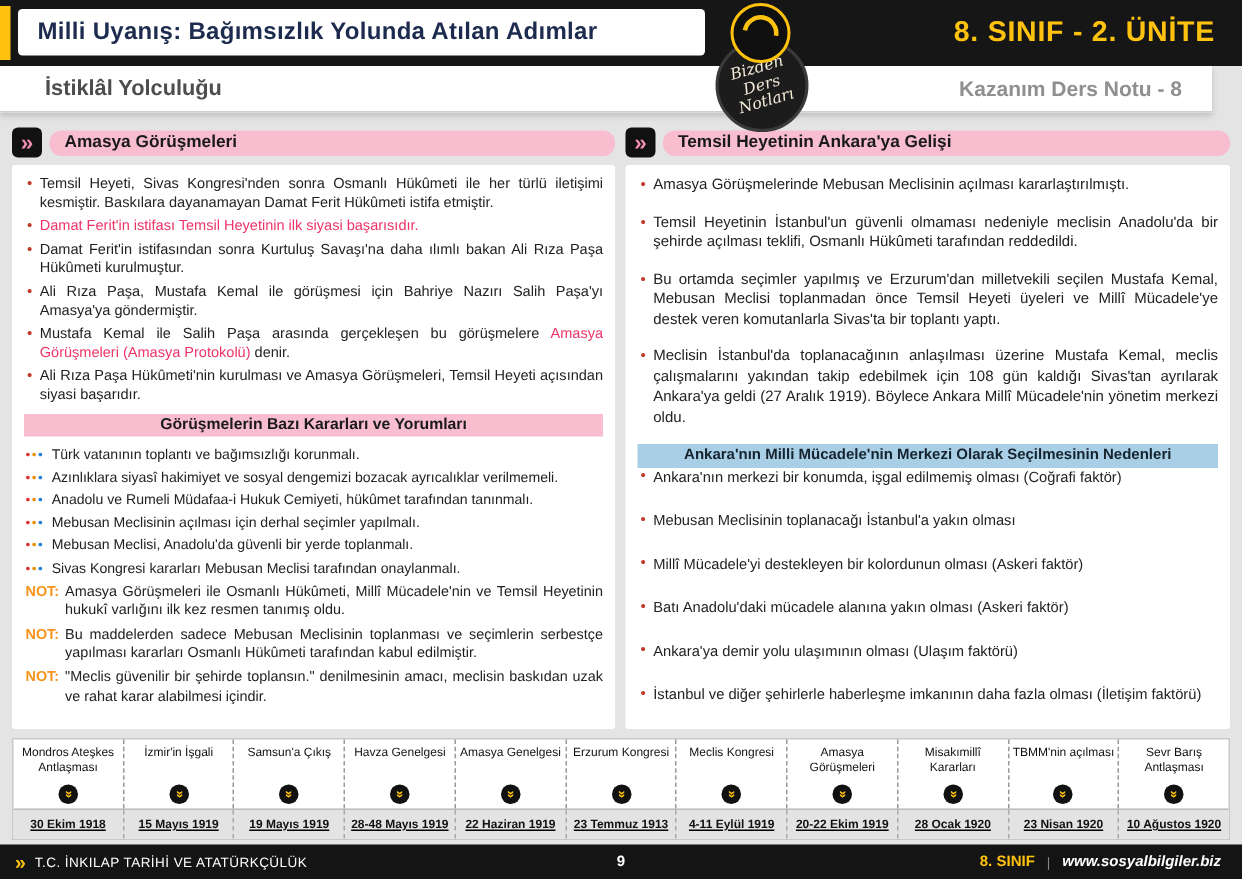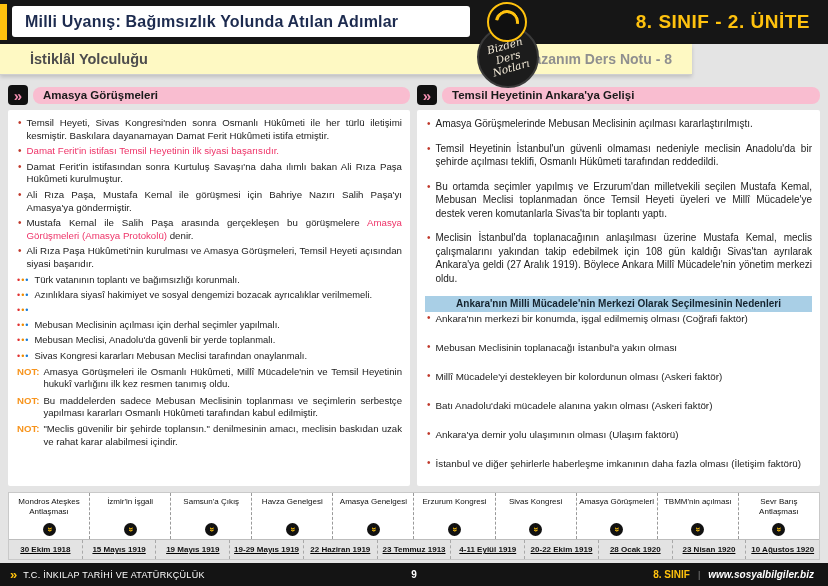--- a/index.html
+++ b/index.html
@@ -22,21 +22,21 @@
   .badge-logo .arc{width:18px;height:18px;border:3px solid transparent;border-top-color:#ffc20e;
                    border-right-color:#ffc20e;border-radius:50%;transform:rotate(-35deg);display:block;}
   .badge-circle{position:absolute;left:477px;top:26px;width:62px;height:62px;border-radius:50%;
                 background:#1c1c1c;border:2px solid #3a3a3a;box-sizing:border-box;z-index:5;
                 display:flex;align-items:center;justify-content:center;}
   .badge-circle .script{color:#f3ead8;font-style:italic;font-size:10.5px;line-height:11.5px;
                         text-align:center;transform:rotate(-16deg);font-family:"DejaVu Serif",serif;
                         width:50px;}
 
   
-  .subheader{position:absolute;top:44px;left:0;width:692px;height:31px;background:#fef9c3;
+  .subheader{position:absolute;top:44px;left:0;width:808px;height:31px;background:#ffffff;
              border-bottom:1px solid #cfcfcf;box-shadow:0 2px 4px rgba(0,0,0,.16);
              display:flex;justify-content:space-between;align-items:center;
              padding:0 20px 0 30px;box-sizing:border-box;z-index:2;}
   .sh-left{color:#4d4d4d;font-weight:bold;font-size:14.5px;}
   .sh-right{color:#8f8f8f;font-weight:bold;font-size:14px;}
 
   
   .col{position:absolute;top:84px;}
   .col-left{left:8px;width:402px;}
   .col-right{left:417px;width:403px;}
@@ -150,31 +150,33 @@
         </div>
       <div class="b-row">
           <span class="b-dot">•</span>
           <span class="b-text"><span>Mustafa Kemal ile Salih Paşa arasında gerçekleşen bu görüşmelere </span><span class="red">Amasya Görüşmeleri (Amasya Protokolü)</span><span> denir.</span></span>
         </div>
       <div class="b-row">
           <span class="b-dot">•</span>
           <span class="b-text">Ali Rıza Paşa Hükûmeti'nin kurulması ve Amasya Görüşmeleri, Temsil Heyeti açısından siyasi başarıdır.</span>
         </div>
 
+      <div class="sub-band">Görüşmelerin Bazı Kararları ve Yorumları</div>
 
       <div class="d-row">
           <span class="tri"><i class="t1">•</i><i class="t2">•</i><i class="t3">•</i></span>
           <span class="d-text">Türk vatanının toplantı ve bağımsızlığı korunmalı.</span>
         </div>
       <div class="d-row">
           <span class="tri"><i class="t1">•</i><i class="t2">•</i><i class="t3">•</i></span>
           <span class="d-text">Azınlıklara siyasî hakimiyet ve sosyal dengemizi bozacak ayrıcalıklar verilmemeli.</span>
         </div>
       <div class="d-row">
           <span class="tri"><i class="t1">•</i><i class="t2">•</i><i class="t3">•</i></span>
+          <span class="d-text">Anadolu ve Rumeli Müdafaa-i Hukuk Cemiyeti, hükûmet tarafından tanınmalı.</span>
         </div>
       <div class="d-row">
           <span class="tri"><i class="t1">•</i><i class="t2">•</i><i class="t3">•</i></span>
           <span class="d-text">Mebusan Meclisinin açılması için derhal seçimler yapılmalı.</span>
         </div>
       <div class="d-row">
           <span class="tri"><i class="t1">•</i><i class="t2">•</i><i class="t3">•</i></span>
           <span class="d-text">Mebusan Meclisi, Anadolu'da güvenli bir yerde toplanmalı.</span>
         </div>
       <div class="d-row">
@@ -281,27 +283,33 @@
             <span>»</span>
           </div>
         </div>
       <div class="tl-col">
           <div class="tl-name">Erzurum Kongresi</div>
           <div class="tl-icon">
             <span>»</span>
           </div>
         </div>
       <div class="tl-col">
-          <div class="tl-name">Sivas Kongresi</div>
+          <div class="tl-name">Meclis Kongresi</div>
           <div class="tl-icon">
             <span>»</span>
           </div>
         </div>
       <div class="tl-col">
           <div class="tl-name">Amasya Görüşmeleri</div>
+          <div class="tl-icon">
+            <span>»</span>
+          </div>
+        </div>
+      <div class="tl-col">
+          <div class="tl-name">Misakımillî Kararları</div>
           <div class="tl-icon">
             <span>»</span>
           </div>
         </div>
       <div class="tl-col">
           <div class="tl-name">TBMM'nin açılması</div>
           <div class="tl-icon">
             <span>»</span>
           </div>
         </div>
@@ -309,21 +317,21 @@
           <div class="tl-name">Sevr Barış Antlaşması</div>
           <div class="tl-icon">
             <span>»</span>
           </div>
         </div>
     </div>
     <div class="tl-dates">
       <div class="tl-date">30 Ekim 1918</div>
       <div class="tl-date">15 Mayıs 1919</div>
       <div class="tl-date">19 Mayıs 1919</div>
-      <div class="tl-date">19-29 Mayıs 1919</div>
+      <div class="tl-date">28-48 Mayıs 1919</div>
       <div class="tl-date">22 Haziran 1919</div>
       <div class="tl-date">23 Temmuz 1913</div>
       <div class="tl-date">4-11 Eylül 1919</div>
       <div class="tl-date">20-22 Ekim 1919</div>
       <div class="tl-date">28 Ocak 1920</div>
       <div class="tl-date">23 Nisan 1920</div>
       <div class="tl-date">10 Ağustos 1920</div>
     </div>
   </div>
 

